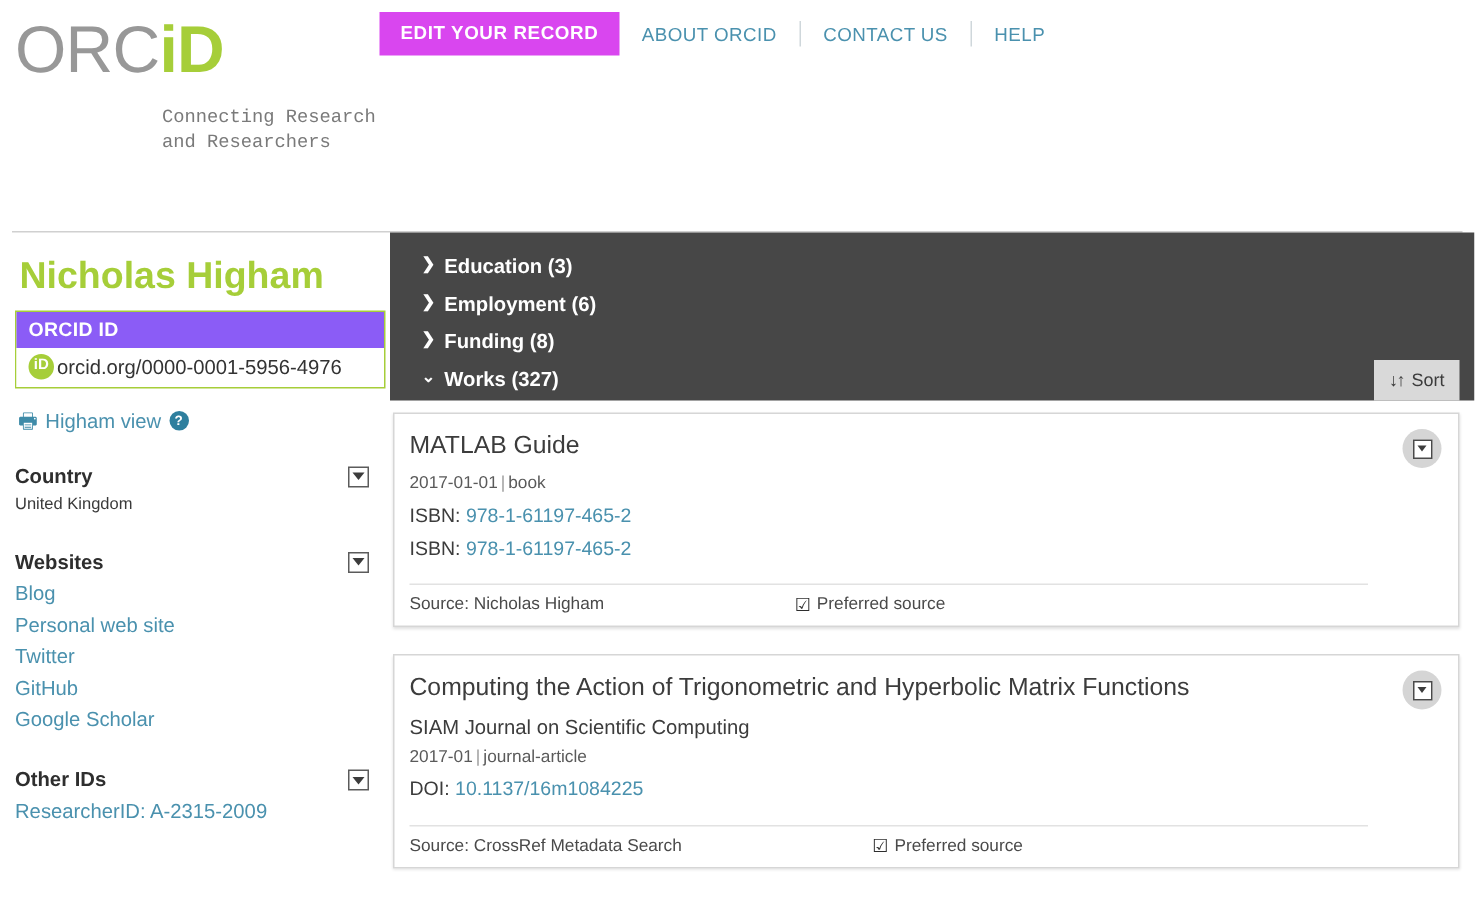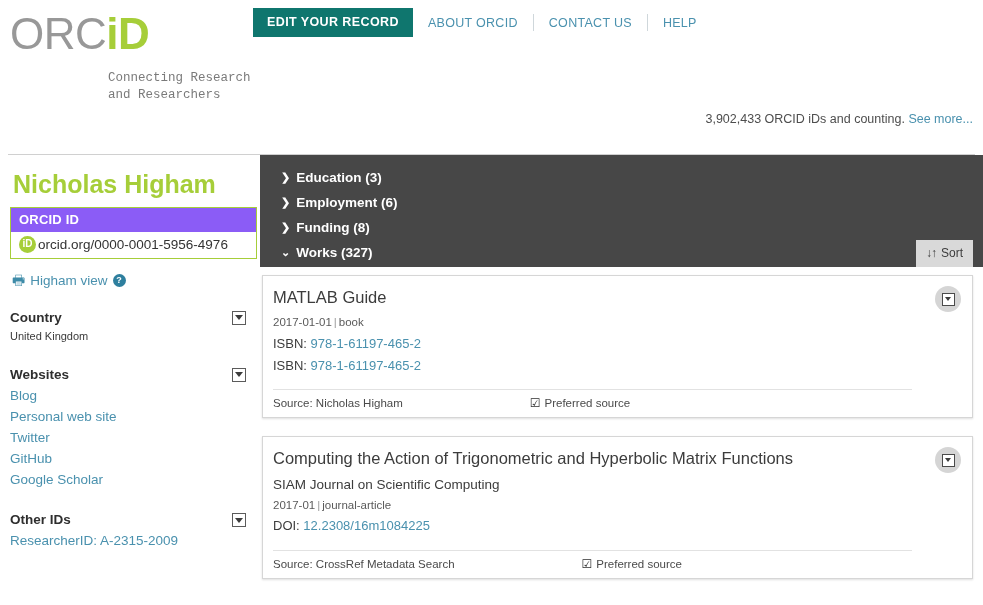--- a/index.html
+++ b/index.html
@@ -26,21 +26,21 @@
   .logo-orc { color:#989898; }
   .logo-id  { color:#a6ce39; font-weight:700; }
   .logo-tag {
     margin-top: 14px; margin-left: 98px;
     font-size: 12.5px; line-height: 1.35; color:#7a7a7a;
     font-family: Liberation Mono, monospace;
   }
 
   .topnav { position:absolute; left:253px; top:8px; display:flex; align-items:center; }
   .nav-btn {
-    background:#0f766e; color:#fff; font-size:12.5px; font-weight:700;
+    background:#d946ef; color:#fff; font-size:12.5px; font-weight:700;
     letter-spacing:.4px; padding:7px 14px 8px; text-decoration:none;
     display:inline-block;
   }
   .nav-link {
     color:#4a91ae; font-size:12.5px; letter-spacing:.3px; text-decoration:none;
     padding: 0 15px; display:inline-block; white-space:nowrap;
   }
   .nav-sep { width:1px; height:17px; background:#cfd7db; }
 
   .counter {
@@ -175,23 +175,20 @@
 
     <div class="topnav">
       <a class="nav-btn" href="#">EDIT YOUR RECORD</a>
       <a class="nav-link" href="#">ABOUT ORCID</a>
       <span class="nav-sep"></span>
       <a class="nav-link" href="#">CONTACT US</a>
       <span class="nav-sep"></span>
       <a class="nav-link" href="#">HELP</a>
     </div>
 
-    <div class="counter"><span>3,902,433 ORCID iDs and counting.</span>
-      <a href="#">See more...</a>
-    </div>
 
     <div class="hdr-rule"></div>
   </div>
 
   <div class="body-wrap">
 
     <div class="sidebar">
 
       <div class="person-name">Nicholas Higham</div>
 
@@ -279,21 +276,21 @@
           <div class="work-toggle">
               <span class="inner"></span>
             </div>
         </div>
 
         <div class="work-card">
           <div class="work-title">Computing the Action of Trigonometric and Hyperbolic Matrix Functions</div>
           <div class="work-journal">SIAM Journal on Scientific Computing</div>
           <div class="work-meta"><span>2017-01</span><span class="sep">|</span><span>journal-article</span></div>
           <div class="work-ident"><span>DOI:</span>
-            <a href="#">12.2308/16m1084225</a>
+            <a href="#">10.1137/16m1084225</a>
           </div>
           <div class="work-foot">
             <span class="work-src">Source: CrossRef Metadata Search</span>
             <span class="work-pref">
               <span class="check-glyph">☑</span>
               <span>Preferred source</span>
             </span>
           </div>
           <div class="work-toggle">
               <span class="inner"></span>

